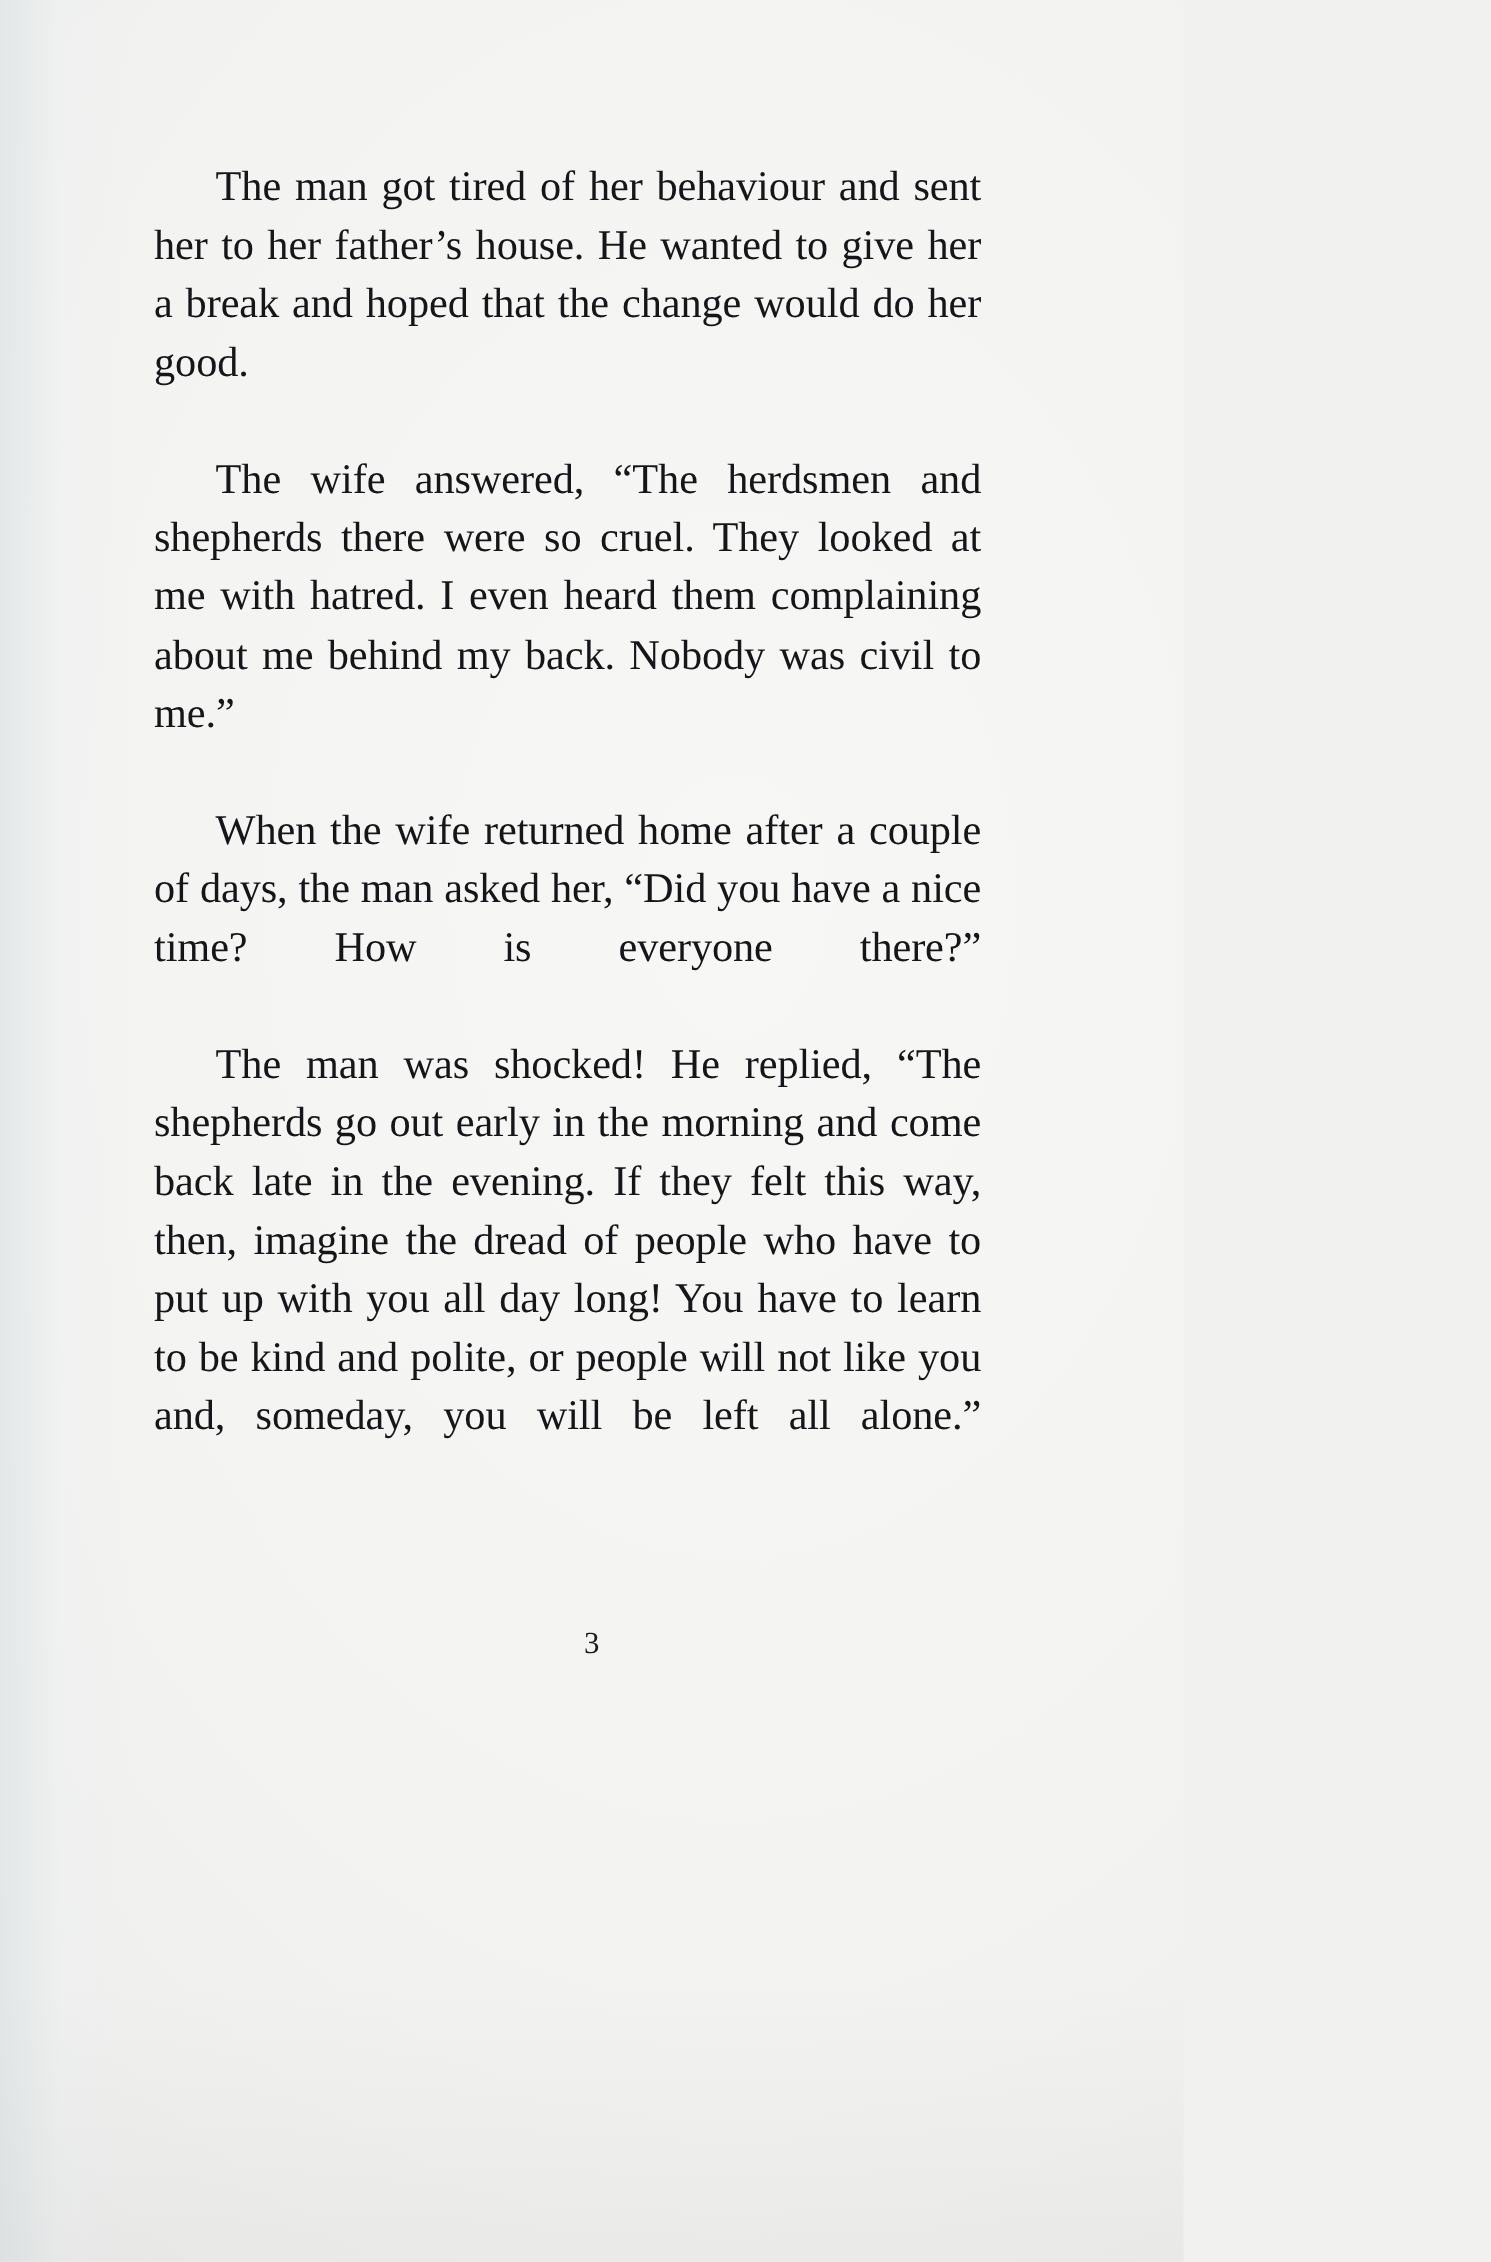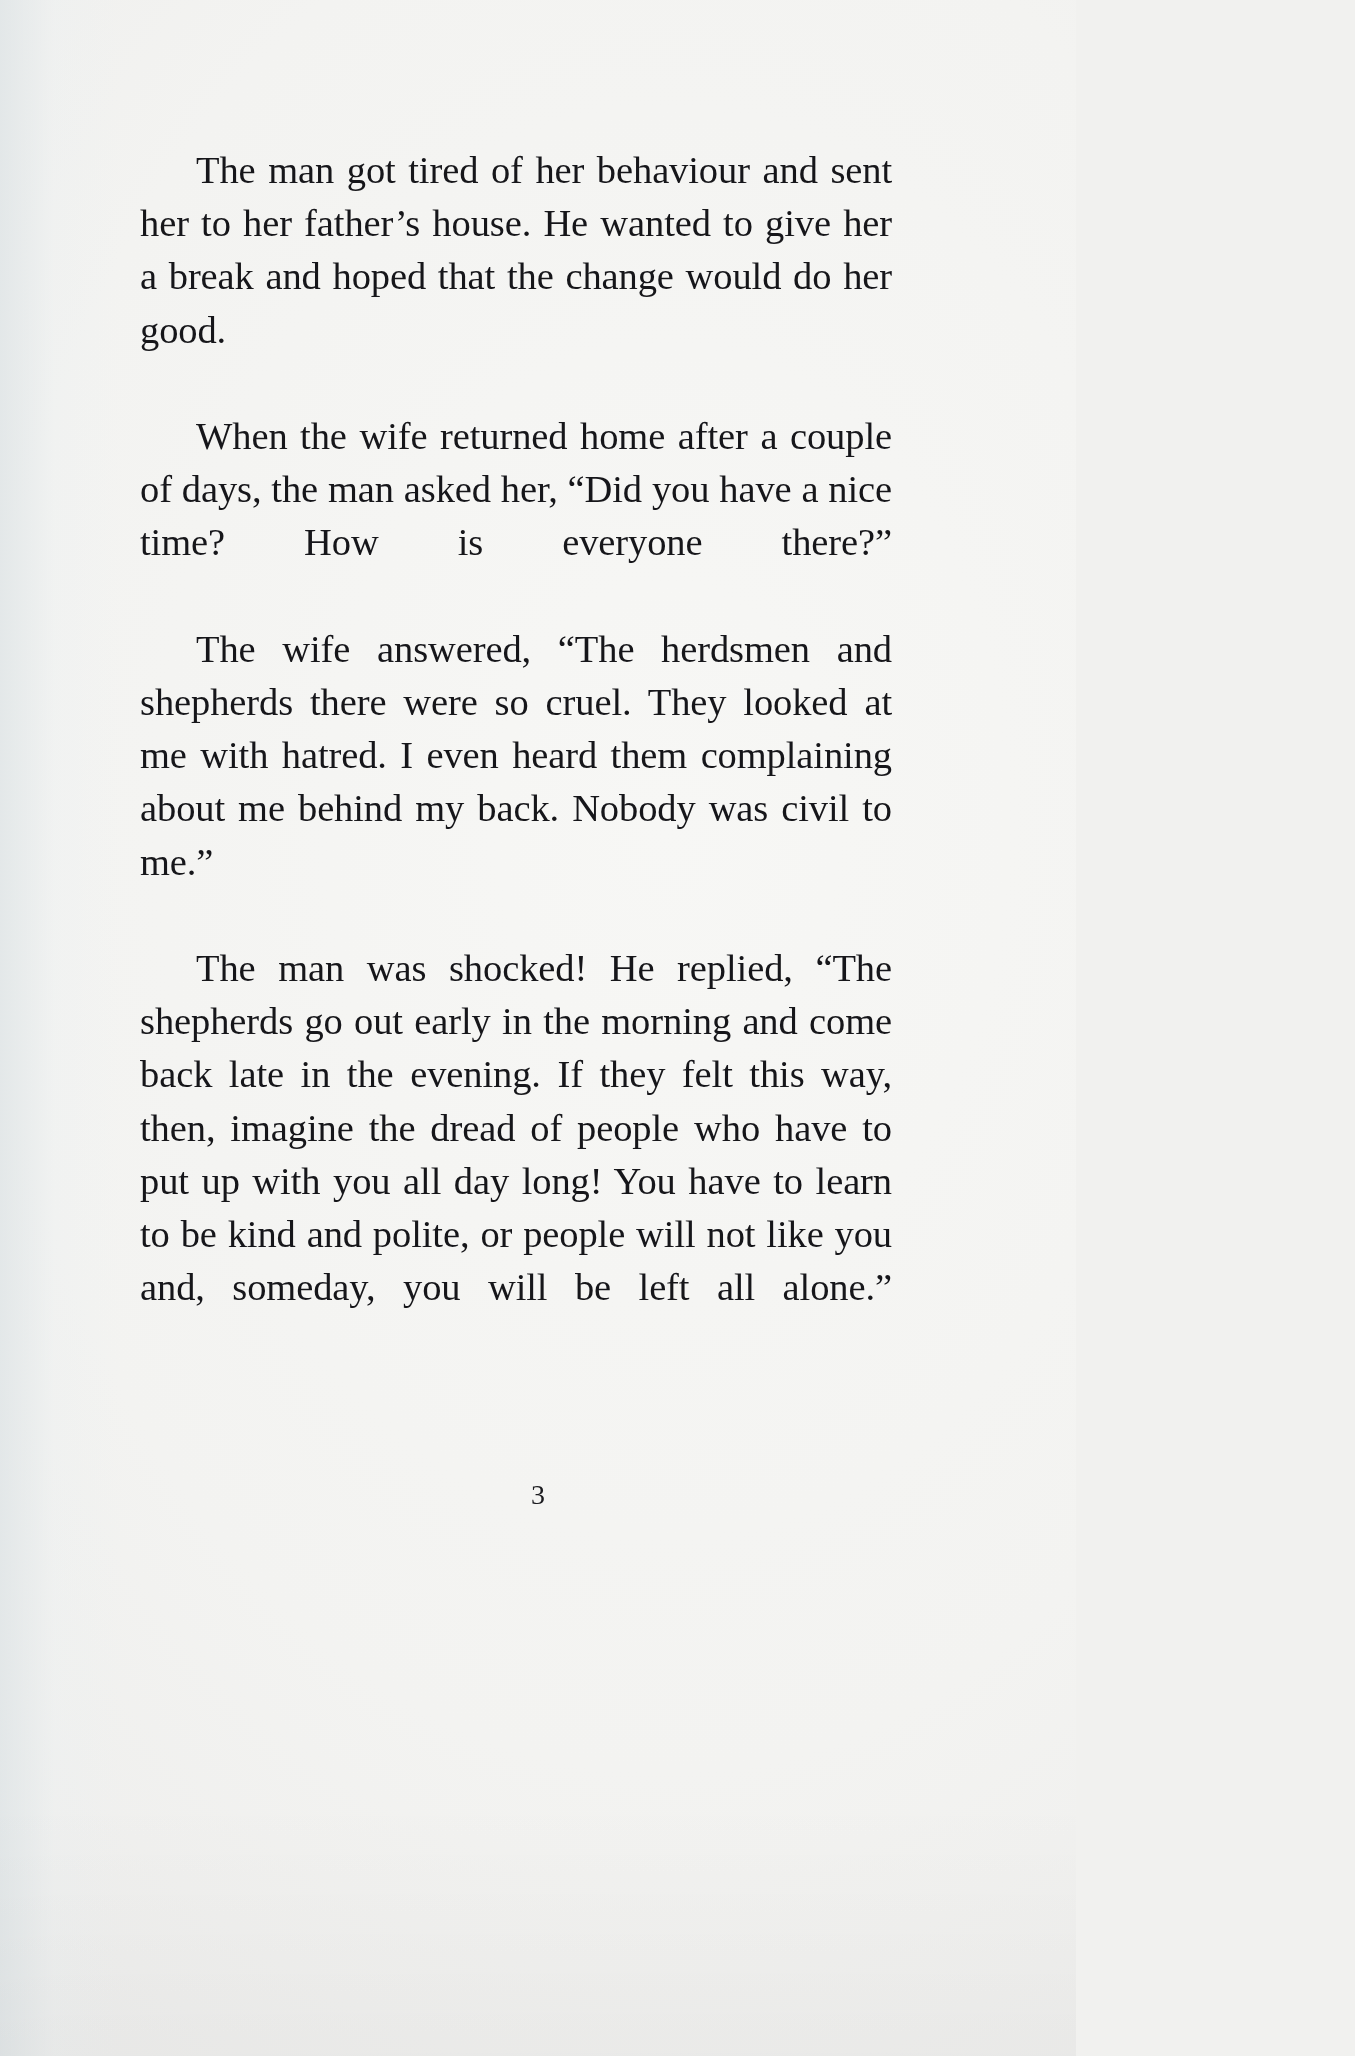--- a/index.html
+++ b/index.html
@@ -95,20 +95,20 @@
     font-family: "Liberation Serif", "DejaVu Serif", serif;
   }
 </style>
 </head>
 <body>
 
 <div class="page">
 
   <div class="text-block">
     <p class="para">The man got tired of her behaviour and sent her to her father’s house. He wanted to give her a break and hoped that the change would do her good.</p>
+    <p class="para">The wife answered, “The herdsmen and shepherds there were so cruel. They looked at me with hatred. I even heard them complaining about me behind my back. Nobody was civil to me.”</p>
     <p class="para">When the wife returned home after a couple of days, the man asked her, “Did you have a nice time? How is everyone there?”</p>
-    <p class="para">The wife answered, “The herdsmen and shepherds there were so cruel. They looked at me with hatred. I even heard them complaining about me behind my back. Nobody was civil to me.”</p>
     <p class="para">The man was shocked! He replied, “The shepherds go out early in the morning and come back late in the evening. If they felt this way, then, imagine the dread of people who have to put up with you all day long! You have to learn to be kind and polite, or people will not like you and, someday, you will be left all alone.”</p>
   </div>
 
   <div class="page-number">3</div>
 
 </div>
 
 </body></html>

